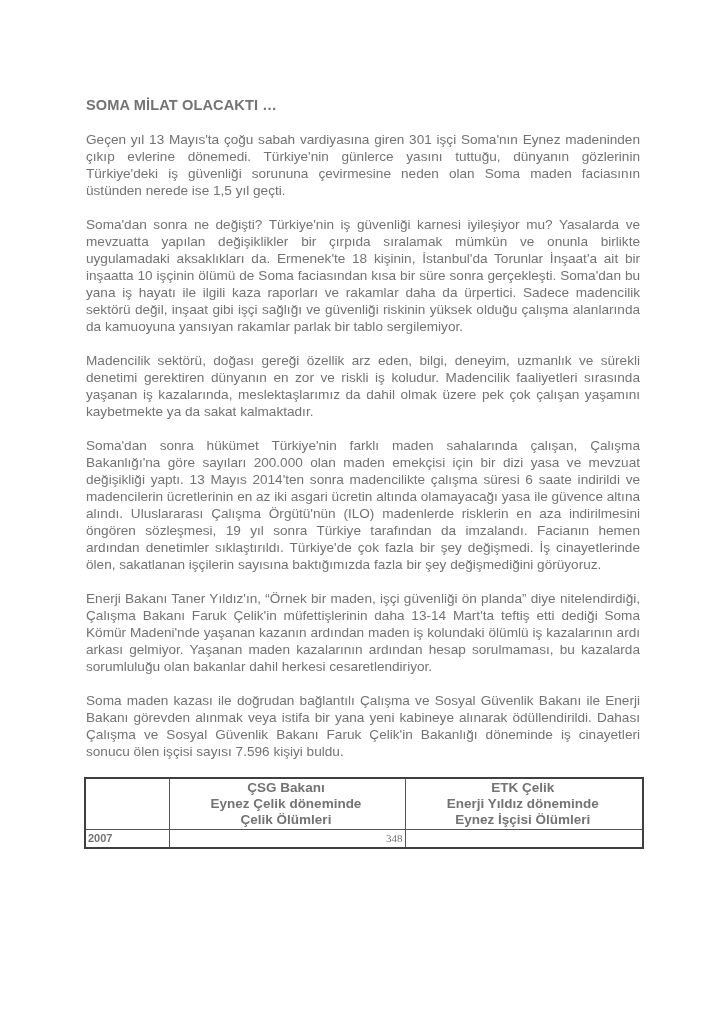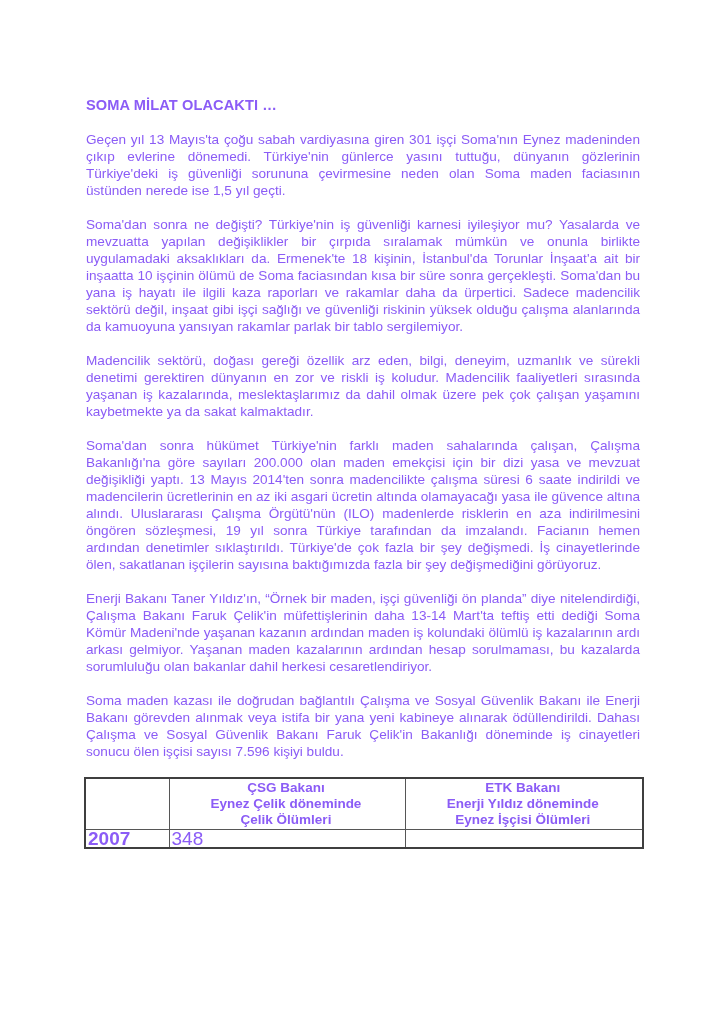--- a/index.html
+++ b/index.html
@@ -8,21 +8,21 @@
     background: #ffffff;
   }
   .page {
     position: relative;
     width: 725px;
     height: 1024px;
     box-sizing: border-box;
     background: #ffffff;
     padding: 97px 85px 20px 86px;
     font-family: "Liberation Sans", sans-serif;
-    color: #8b5cf6;
+    color: #737373;
     overflow: hidden;
   }
   .doc-title {
     font-size: 14.6px;
     font-weight: bold;
     margin: 0 0 17px 0;
     line-height: 17px;
     letter-spacing: 0.1px;
   }
   .para {
@@ -46,32 +46,33 @@
   }
   table.deaths-table th {
     font-size: 13.5px;
     font-weight: bold;
     line-height: 15.8px;
     text-align: center;
     vertical-align: top;
     padding: 1px 2px 2px 0;
   }
   table.deaths-table td {
-    font-size: 19px;
+    font-size: 11px;
     line-height: 15px;
     padding: 1px 2px;
     height: 14px;
   }
   td.year-cell {
     font-weight: bold;
     text-align: left;
     padding-left: 7px;
   }
   td.value-cell {
-    text-align: left;
+    text-align: right;
+    font-family: Liberation Serif, serif;
   }
 </style>
 </head>
 <body>
 
 <div class="page">
 
   <h1 class="doc-title">SOMA MİLAT OLACAKTI …</h1>
 
   <p class="para">Geçen yıl 13 Mayıs'ta çoğu sabah vardiyasına giren 301 işçi Soma'nın Eynez madeninden çıkıp evlerine dönemedi. Türkiye'nin günlerce yasını tuttuğu, dünyanın gözlerinin Türkiye'deki iş güvenliği sorununa çevirmesine neden olan Soma maden faciasının üstünden nerede ise 1,5 yıl geçti.</p>
@@ -89,21 +90,21 @@
     </colgroup>
     <thead>
       <tr>
         <th></th>
         <th>
           <div>ÇSG Bakanı</div>
           <div>Eynez Çelik döneminde</div>
           <div>Çelik Ölümleri</div>
         </th>
         <th>
-          <div>ETK Bakanı</div>
+          <div>ETK Çelik</div>
           <div>Enerji Yıldız döneminde</div>
           <div>Eynez İşçisi Ölümleri</div>
         </th>
       </tr>
     </thead>
     <tbody>
       <tr>
         <td class="year-cell">2007</td>
         <td class="value-cell">348</td>
         <td class="value-cell"></td>

